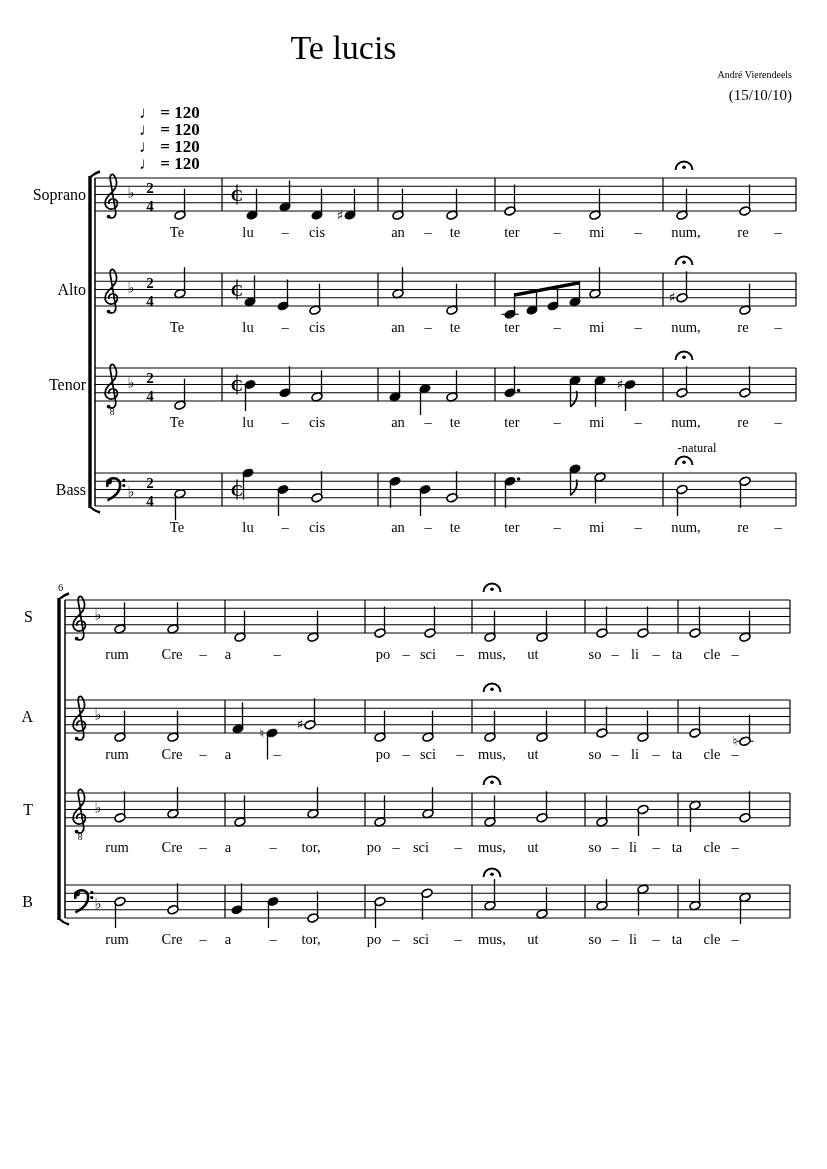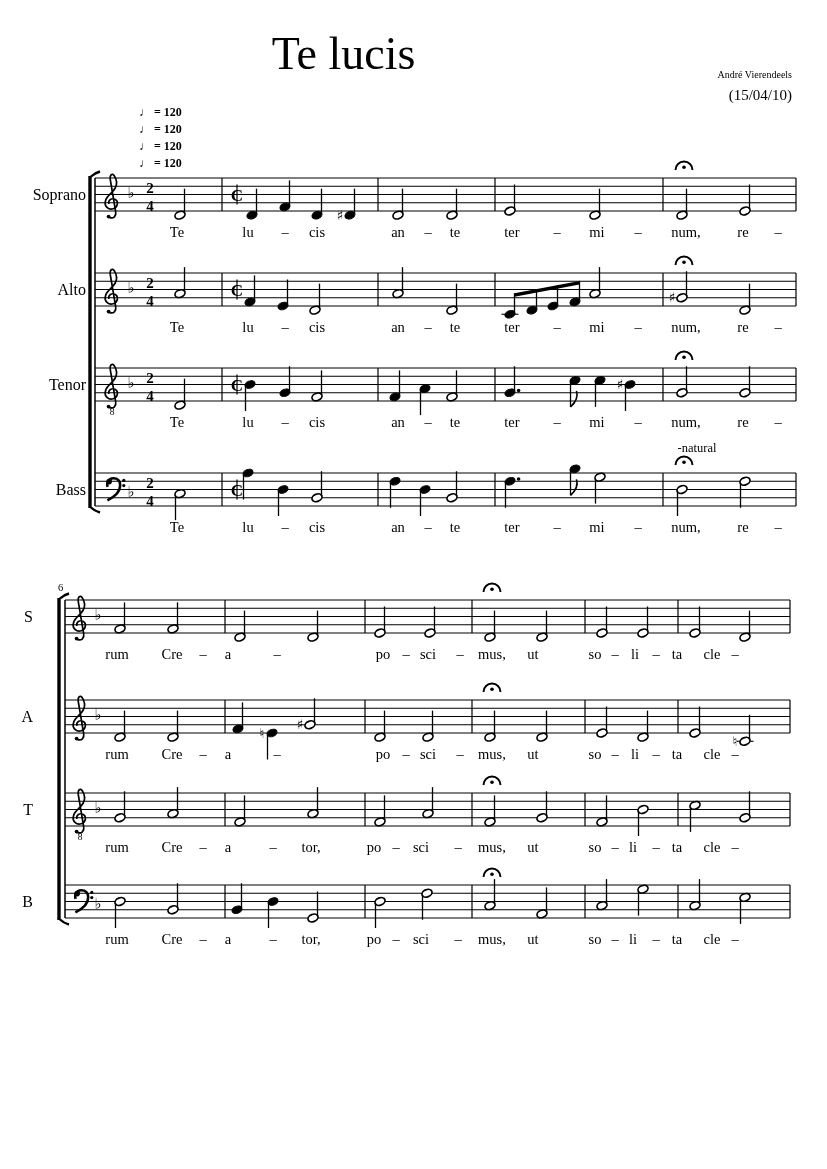--- a/index.html
+++ b/index.html
@@ -1,31 +1,31 @@
 <!DOCTYPE html>
 <html><head>
 <meta charset="utf-8">
 <style>
   html,body{margin:0;padding:0;}
   body{width:827px;height:1169px;background:#ffffff;position:relative;
        font-family:"Liberation Serif",serif;color:#000;overflow:hidden;}
   .title{position:absolute;top:31px;left:0;width:687px;text-align:center;
-         font-size:46px;line-height:1;}
+         font-size:34px;line-height:1;}
   .composer{position:absolute;top:69px;right:35px;font-size:10px;line-height:1.1;}
   .date{position:absolute;top:87px;right:35px;font-size:15px;line-height:1.1;}
-  .tempos{position:absolute;top:104px;left:139px;font-weight:bold;font-size:12px;
+  .tempos{position:absolute;top:104px;left:139px;font-weight:bold;font-size:17px;
           line-height:17px;font-family:"Liberation Serif","DejaVu Sans",serif;}
   #score-svg{position:absolute;top:0;left:0;}
 </style>
 </head>
 <body>
 
 <div class="title">Te lucis</div>
 <div class="composer">André Vierendeels</div>
-<div class="date">(15/04/10)</div>
+<div class="date">(15/10/10)</div>
 <div class="tempos" id="tempos">
     <div>♩ = 120</div>
     <div>♩ = 120</div>
     <div>♩ = 120</div>
     <div>♩ = 120</div>
   </div>
 <svg id="score-svg" width="827" height="1169">
     <g>
       <line x1="90" y1="176" x2="90" y2="508" stroke="#000" stroke-width="3.4"></line>
       <path d="M 91 176.5 C 93.5 174 96.5 172.5 100 171.5" stroke="#000" stroke-width="2.4" fill="none"></path>

